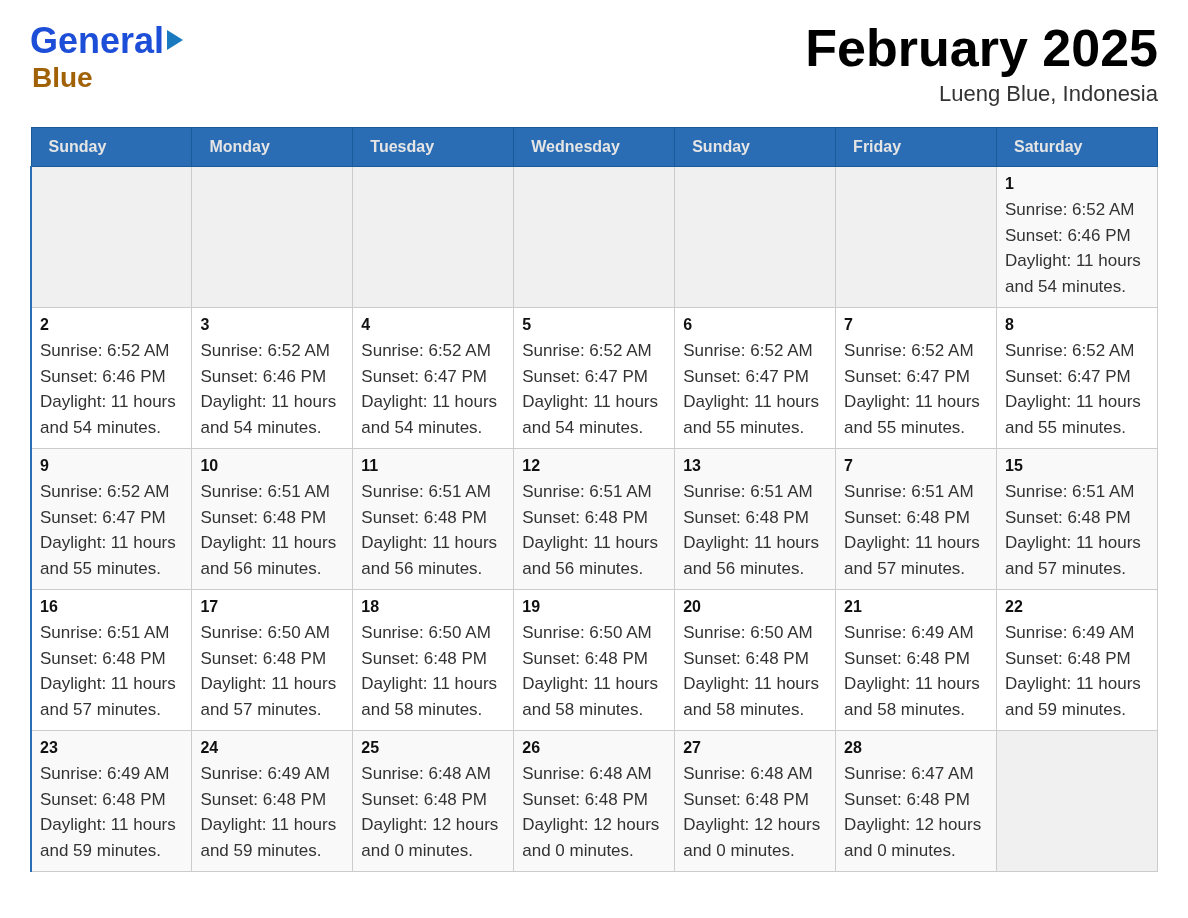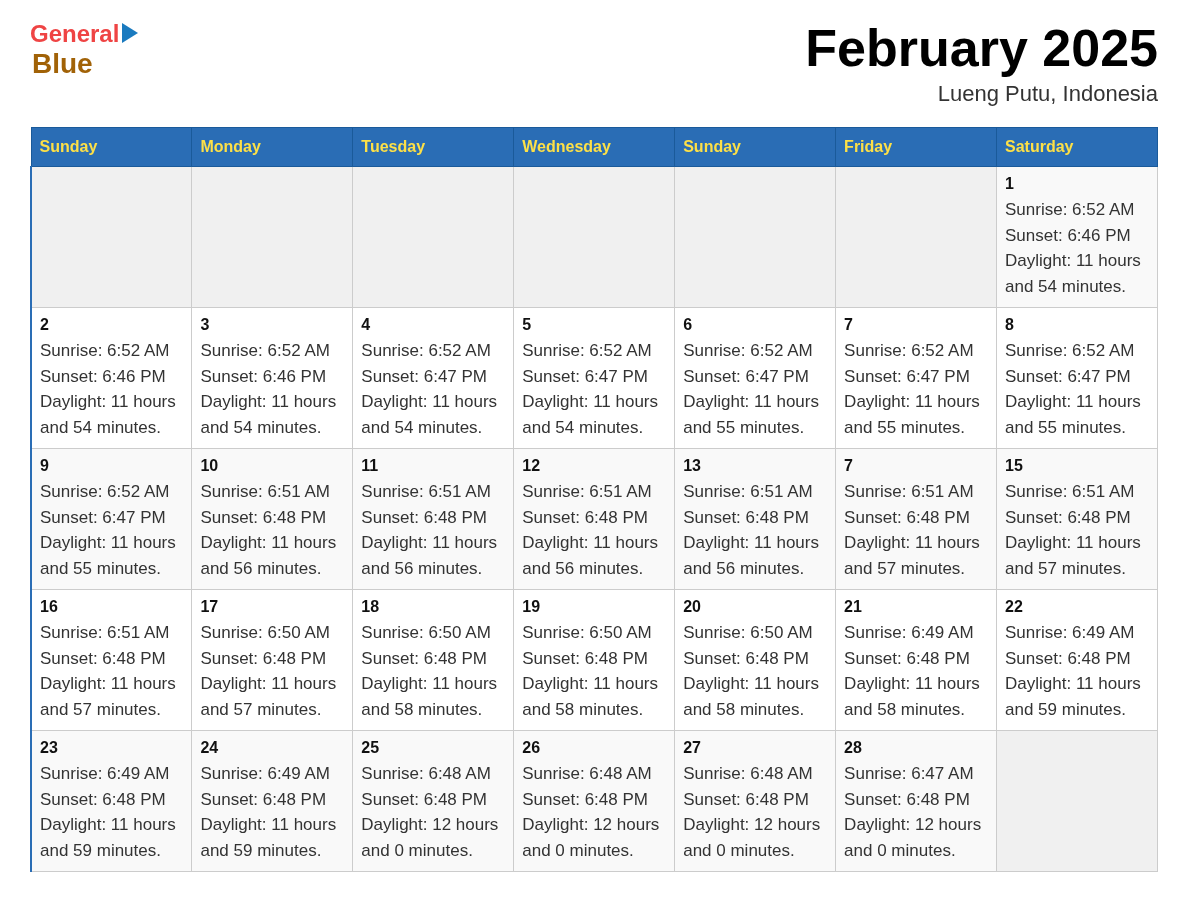--- a/index.html
+++ b/index.html
@@ -10,23 +10,23 @@
       width: 1188px;
       min-height: 918px;
     }
     .header {
       display: flex;
       justify-content: space-between;
       align-items: flex-start;
       margin-bottom: 20px;
     }
     .logo-text-general {
-      font-size: 24px;
-      font-weight: bold;
-      color: #ef4444;
+      font-size: 36px;
+      font-weight: bold;
+      color: #1d4ed8;
     }
     .logo-text-blue {
       font-size: 28px;
       font-weight: bold;
       color: #a16207;
     }
     .title-section {
       text-align: right;
     }
     .title-section h1 {
@@ -41,24 +41,24 @@
       color: #333;
       margin-top: 4px;
     }
     .calendar {
       width: 100%;
       border-collapse: collapse;
       border: 1px solid #aaa;
     }
     .calendar thead tr th {
       background-color: #2a6db5;
-      color: #fde047;
+      color: #e5e5e5;
       font-size: 16px;
       font-weight: bold;
-      padding: 10px 8px;
+      padding: 10px 17px;
       text-align: left;
       border: 1px solid #1a5a9a;
     }
     .calendar tbody tr td {
       vertical-align: top;
       padding: 8px;
       border: 1px solid #ccc;
       min-height: 100px;
       width: 14.28%;
       background: #fff;
@@ -114,21 +114,21 @@
     <div class="logo-line1">
       <span class="logo-text-general">General</span>
       <span class="logo-arrow"></span>
     </div>
     <div class="logo-line2">
       <span class="logo-text-blue">Blue</span>
     </div>
   </div>
   <div class="title-section">
     <h1>February 2025</h1>
-    <h2>Lueng Putu, Indonesia</h2>
+    <h2>Lueng Blue, Indonesia</h2>
   </div>
 </div>
 
 <table class="calendar">
   <thead>
     <tr>
     <th>Sunday</th>
         <th>Monday</th>
         <th>Tuesday</th>
         <th>Wednesday</th>

